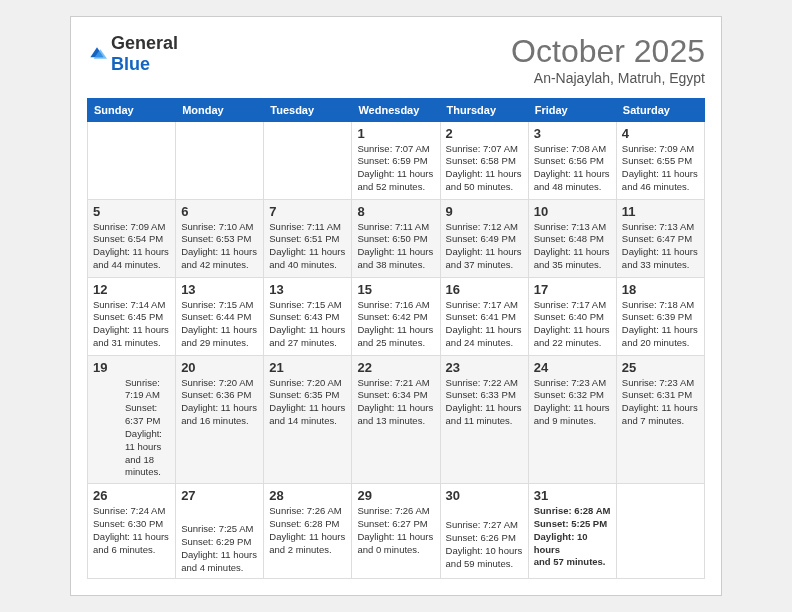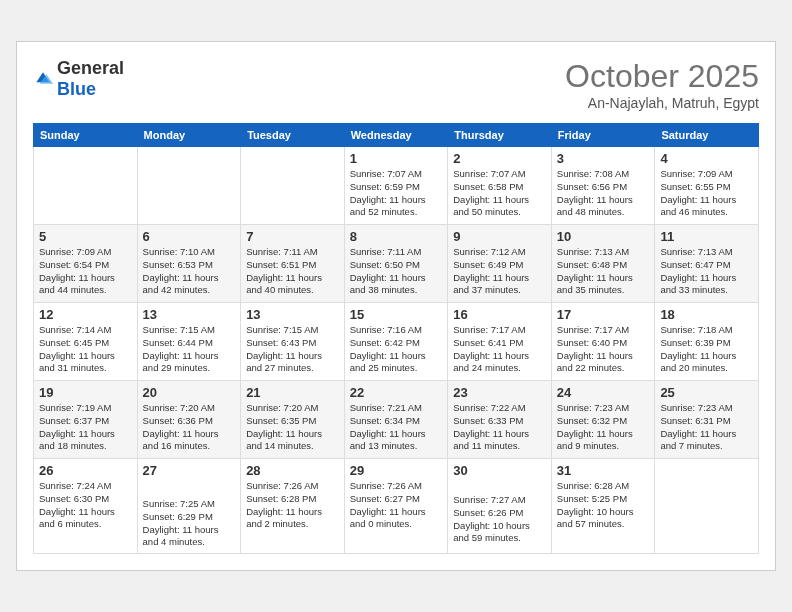--- a/index.html
+++ b/index.html
@@ -8,21 +8,21 @@
       background: #f0f0f0;
       display: flex;
       justify-content: center;
       align-items: center;
       width: 792px;
       height: 612px;
       overflow: hidden;
     }
     .calendar-wrapper {
       background: white;
-      width: 760px;
+      width: 652px;
       border: 1px solid #ccc;
       padding: 16px;
     }
     .header {
       display: flex;
       justify-content: space-between;
       align-items: flex-start;
       margin-bottom: 12px;
     }
     .logo {
@@ -263,21 +263,21 @@
             <div class="day-num">18</div>
             <div class="day-info" style="white-space: pre-line;">Sunrise: 7:18 AM
 Sunset: 6:39 PM
 Daylight: 11 hours
 and 20 minutes.</div>
           </td>
         </tr>
         <tr class="week-row">
           <td class="alt-row">
             <div class="day-num">19</div>
-            <div class="day-info" style="white-space: pre-line;">Sunrise: 7:19 AM
+            <div class="day-info" style="white-space: pre-line; margin-left: 32px;">Sunrise: 7:19 AM
 Sunset: 6:37 PM
 Daylight: 11 hours
 and 18 minutes.</div>
           </td>
           <td class="alt-row">
             <div class="day-num">20</div>
             <div class="day-info" style="white-space: pre-line;">Sunrise: 7:20 AM
 Sunset: 6:36 PM
 Daylight: 11 hours
 and 16 minutes.</div>
@@ -349,21 +349,21 @@
           </td>
           <td>
             <div class="day-num">30</div>
             <div class="day-info" style="white-space: pre-line; margin-top: 16px;">Sunrise: 7:27 AM
 Sunset: 6:26 PM
 Daylight: 10 hours
 and 59 minutes.</div>
           </td>
           <td>
             <div class="day-num">31</div>
-            <div class="day-info" style="white-space: pre-line;">Sunrise: 6:28 AM
+            <div class="day-info" style="white-space: pre-line; font-weight: bold;">Sunrise: 6:28 AM
 Sunset: 5:25 PM
 Daylight: 10 hours
 and 57 minutes.</div>
           </td>
           <td class="empty"></td>
         </tr>
       </tbody>
   </table>
 </div>
 

